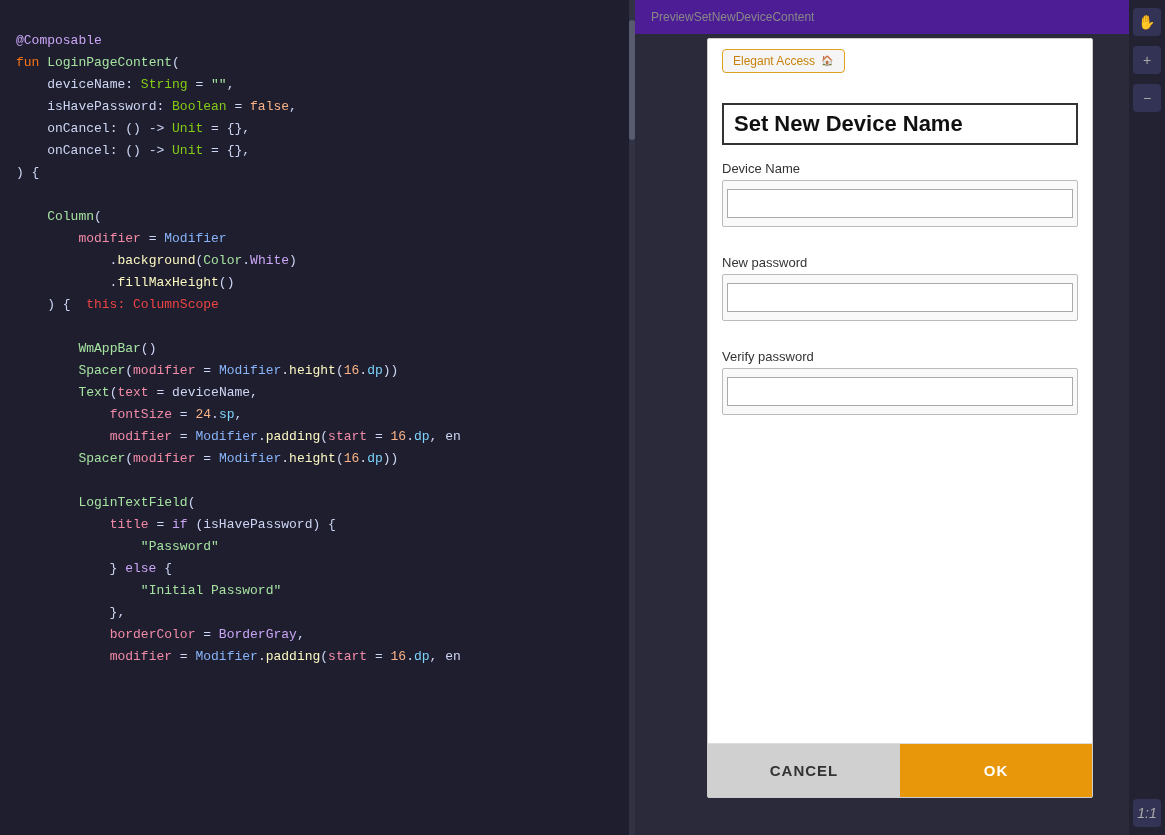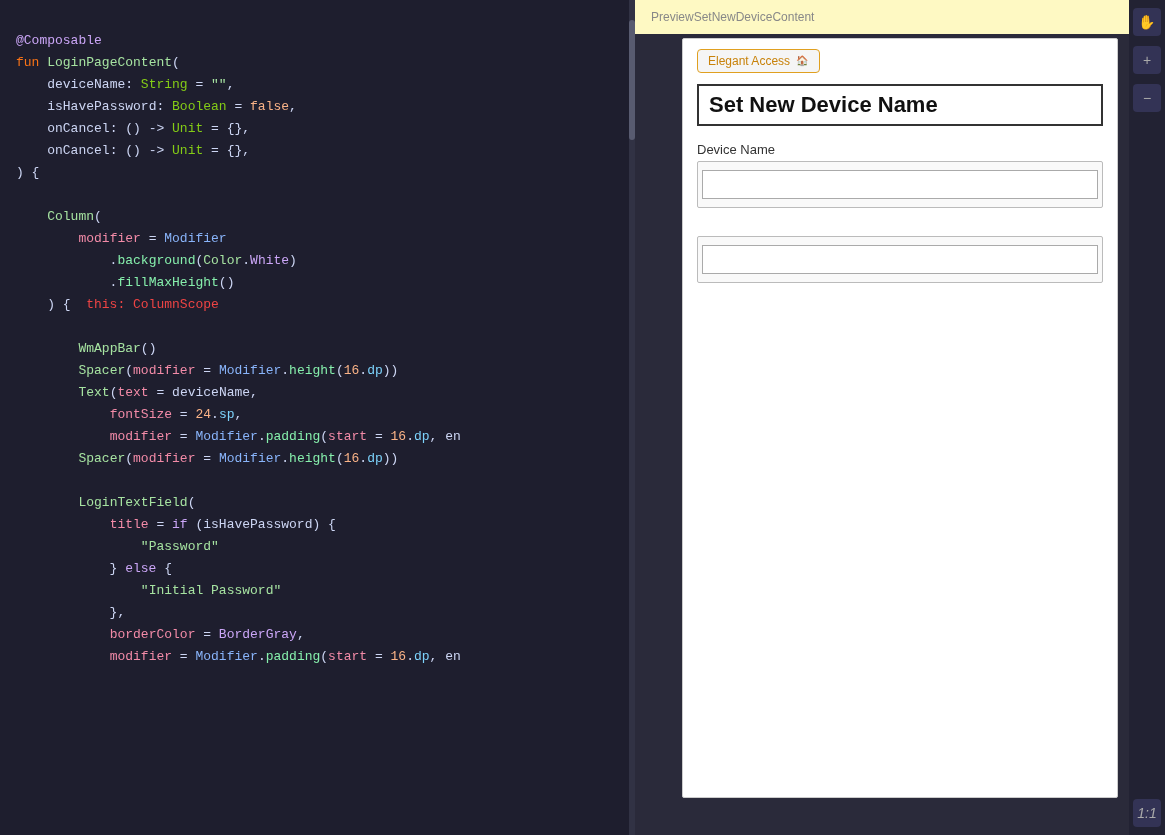--- a/index.html
+++ b/index.html
@@ -49,21 +49,21 @@
 
     
     .kw-annotation { color: #cba6f7; }
     .kw-fun { color: #f97316; }
     .kw-param { color: #cdd6f4; }
     .kw-type { color: #84cc16; }
     .kw-string { color: #a6e3a1; }
     .kw-keyword { color: #cba6f7; }
     .kw-bool { color: #fab387; }
     .kw-modifier { color: #89b4fa; }
-    .kw-method { color: #86efac; }
+    .kw-method { color: #fef9c3; }
     .kw-number { color: #fab387; }
     .kw-comment { color: #ef4444; }
     .kw-compose { color: #a6e3a1; }
     .kw-prop { color: #f38ba8; }
     .kw-prop2 { color: #7dd3fc; }
     .kw-value { color: #cba6f7; }
 
     
     .right-panel {
       flex: 1;
@@ -78,36 +78,36 @@
 
     .preview-header {
       width: 100%;
       display: flex;
       align-items: center;
       justify-content: space-between;
       padding: 8px 16px;
       color: #888;
       font-family: Arial, sans-serif;
       font-size: 12px;
-      background: #fef9c3;
+      background: #4c1d95;
     }
 
     .preview-icon {
       width: 18px;
       height: 18px;
       border: 1.5px solid #888;
       border-radius: 2px;
       display: inline-flex;
       align-items: center;
       justify-content: center;
     }
 
     
     .phone-frame {
-      width: 436px;
+      width: 386px;
       background: #ffffff;
       border: 1px solid #cccccc;
       border-radius: 2px;
       margin: 4px auto;
       display: flex;
       flex-direction: column;
       min-height: 760px;
       position: relative;
     }
 
@@ -135,21 +135,21 @@
       font-size: 10px;
       color: #c8820a;
     }
 
     
     .device-title {
       font-family: Arial, sans-serif;
       font-size: 22px;
       font-weight: bold;
       color: #111;
-      margin: 1px 14px 16px 14px;
+      margin: 20px 14px 16px 14px;
       border: 2px solid #333;
       padding: 6px 10px;
       display: inline-block;
       background: white;
     }
 
     
     .form-section {
       margin: 0 14px 28px 14px;
     }
@@ -310,28 +310,39 @@
     <div class="device-title">Set New Device Name</div>
 
     <div class="form-section">
       <div class="field-label">Device Name</div>
       <div class="field-container">
         <input class="field-input" type="text" value="" style="">
       </div>
     </div>
 
     <div class="form-section">
+      <div class="field-label">New password</div>
       <div class="field-container">
         <input class="field-input" type="password" value="" style="">
       </div>
     </div>
 
+    <div class="form-section">
+      <div class="field-label">Verify password</div>
+      <div class="field-container">
+        <input class="field-input" type="password" value="" style="">
+      </div>
+    </div>
 
     <div style="flex: 1;"></div>
 
+    <div class="button-row">
+      <button class="btn-cancel">CANCEL</button>
+      <button class="btn-ok">OK</button>
+    </div>
 
   </div>
 
   <div class="sidebar-tools">
     <div class="tool-btn">✋</div>
     <div class="tool-btn">+</div>
     <div class="tool-btn">−</div>
     <div class="spacer-full"></div>
     <div style="text-align:right;font-style:italic;">
       <div class="tool-btn">1:1</div>

